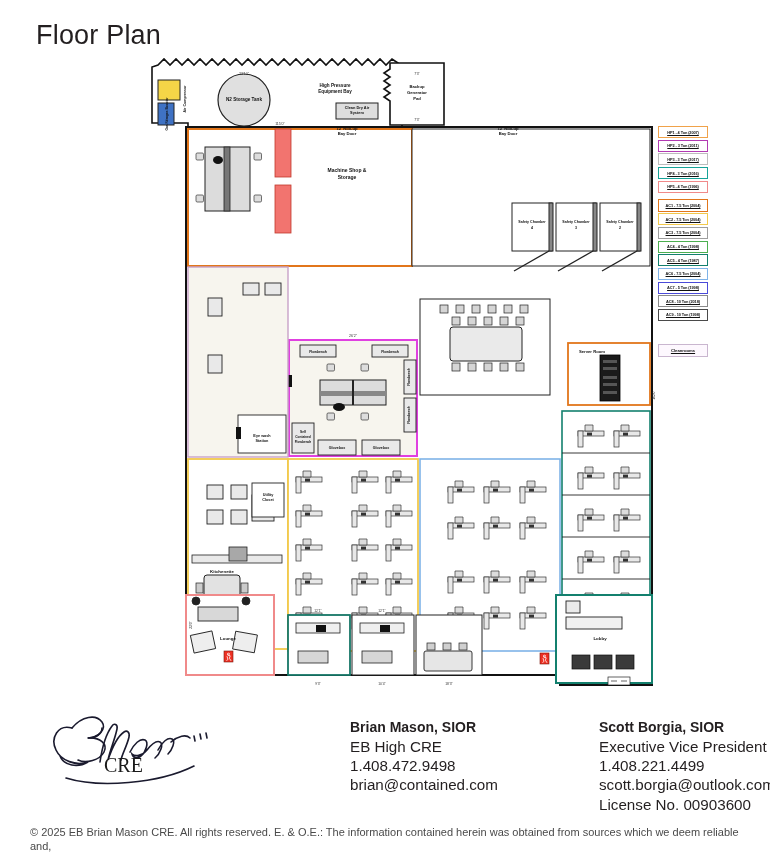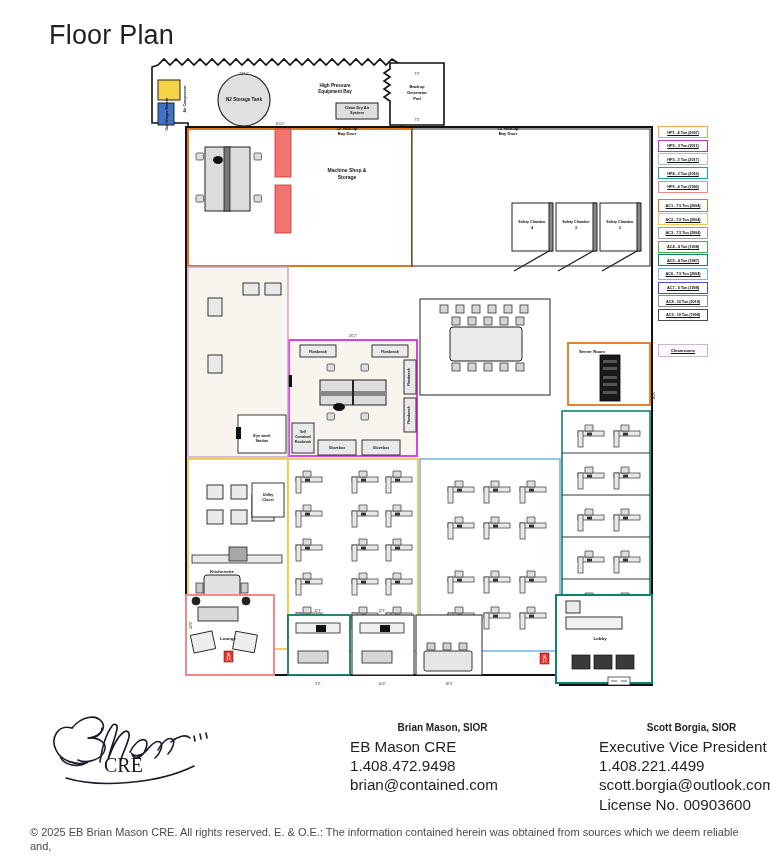--- a/index.html
+++ b/index.html
@@ -7,21 +7,21 @@
     margin: 0; padding: 0;
     width: 770px; height: 860px;
     background: #ffffff;
     font-family: "Liberation Sans", sans-serif;
     overflow: hidden;
   }
   .page { position: relative; width: 770px; height: 860px; background:#fff; }
 
   
   .title {
-    position: absolute; left: 49px; top: 20px;
+    position: absolute; left: 36px; top: 20px;
     font-size: 27px; font-weight: 400; color: #231f20;
     letter-spacing: 0.2px;
   }
 
   
   .plan { position: absolute; left: 0; top: 55px; width: 770px; height: 640px; }
   .plan svg { display:block; }
 
   
   .legend { position: absolute; left: 658px; top: 126px; width: 50px; }
@@ -40,21 +40,21 @@
     display:flex; align-items:center; justify-content:center;
     font-size: 4.2px; font-weight:700; color:#111; text-decoration: underline;
   }
 
   
   .sig { position: absolute; left: 38px; top: 690px; width: 180px; height: 100px; }
 
   
   .contacts { position: absolute; left: 350px; top: 718px; display: flex; gap: 64px; }
   .contact { width: 185px; }
-  .contact .nm { font-size: 10px; font-weight: 700; color:#231f20; line-height: 19px; text-align: center; }
+  .contact .nm { font-size: 14px; font-weight: 700; color:#231f20; line-height: 19px; }
   .contact .ln { font-size: 15.2px; font-weight: 400; color:#231f20; line-height: 19.2px; }
 
   
   .footer {
     position: absolute; left: 30px; top: 826px; width: 718px;
     font-size: 11px; color: #4a4a4a; line-height: 13.6px;
   }
 
   
   .rl { font-family:"Liberation Sans", sans-serif; font-weight:700; fill:#111; }
@@ -438,21 +438,21 @@
         <path d="M156 46 l1 5 M162 44 l1 5 M168 43 l1 5"></path>
         <path d="M28 88 C60 98 120 94 156 76"></path>
       </g>
       <text x="66" y="82" font-family="'Liberation Serif', serif" font-size="20" fill="#1a1a1a">CRE</text>
     </svg>
   </div>
 
   <div class="contacts">
     <div class="contact">
       <div class="nm">Brian Mason, SIOR</div>
-      <div class="ln">EB Mason CRE</div>
+      <div class="ln">EB High CRE</div>
       <div class="ln">1.408.472.9498</div>
       <div class="ln">brian@contained.com</div>
     </div>
     <div class="contact">
       <div class="nm">Scott Borgia, SIOR</div>
       <div class="ln">Executive Vice President</div>
       <div class="ln">1.408.221.4499</div>
       <div class="ln">scott.borgia@outlook.com</div>
       <div class="ln">License No. 00903600</div>
     </div>

